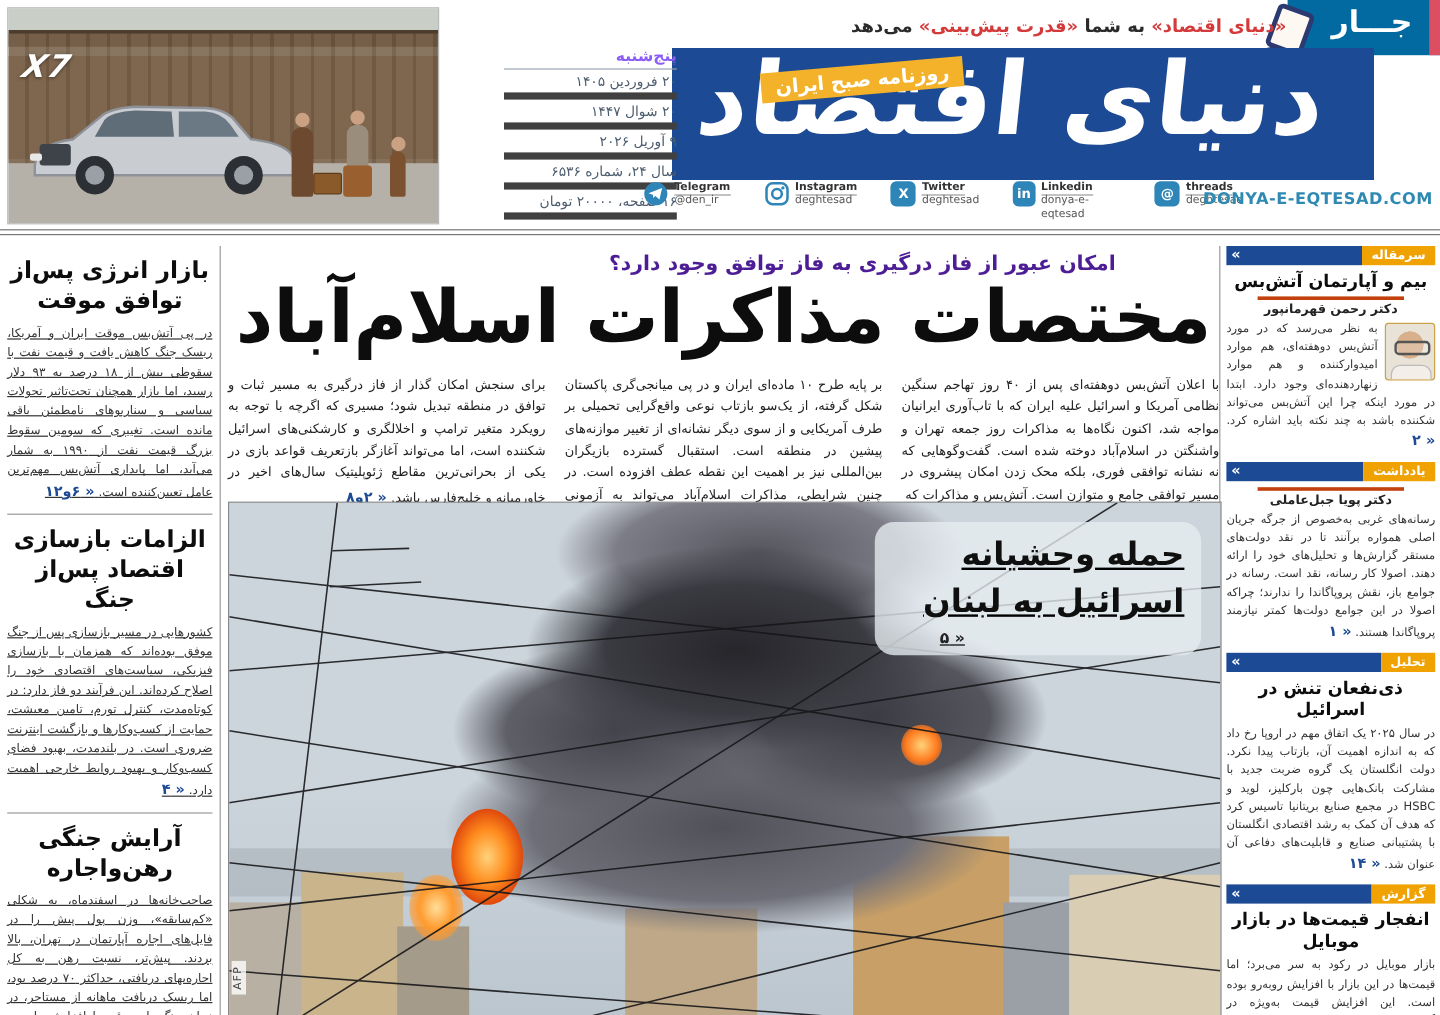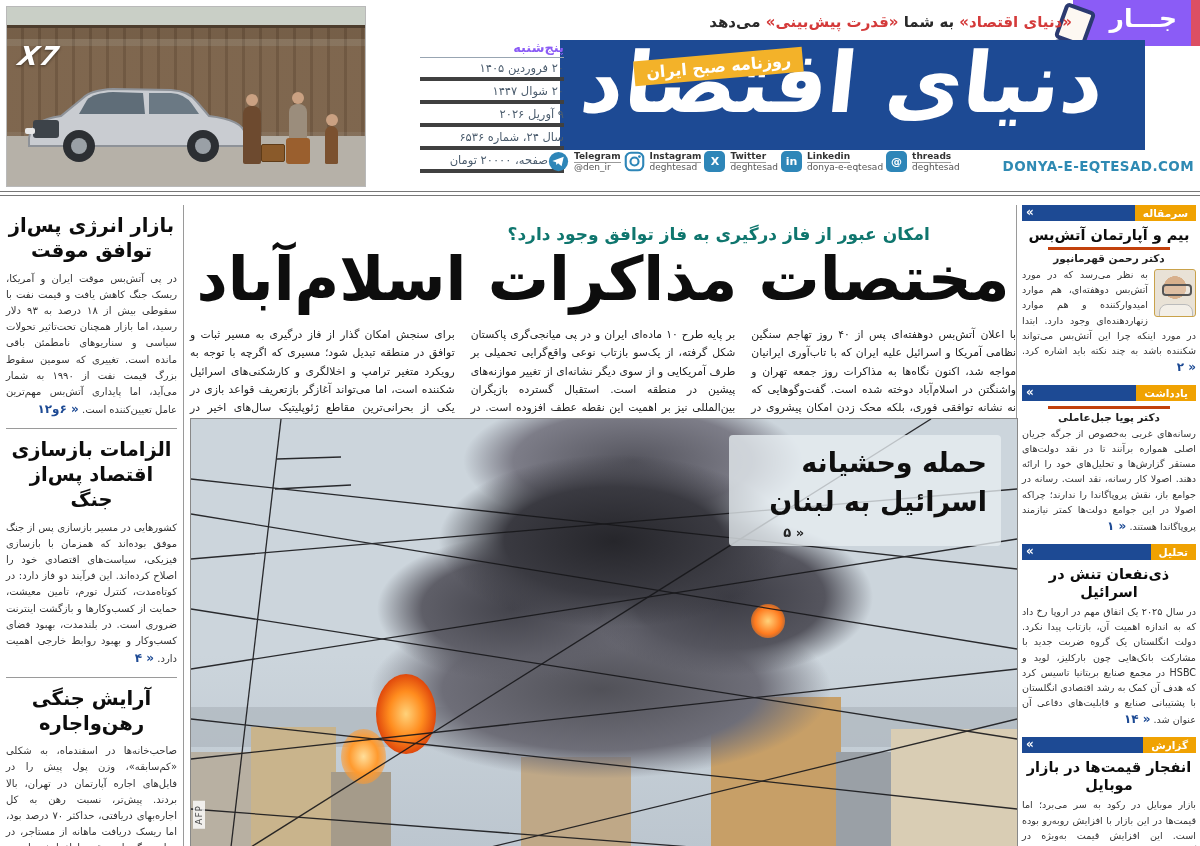--- a/index.html
+++ b/index.html
@@ -16,55 +16,55 @@
   .ad-logo{position:absolute;left:12px;top:34px;color:#fff;font-weight:bold;font-style:italic;font-size:26px;
     text-shadow:0 1px 3px rgba(0,0,0,.5);letter-spacing:1px;transform:skewX(-12deg);}
   .fig{position:absolute;bottom:22px;border-radius:8px 8px 2px 2px;}
   .fig .head{position:absolute;top:-12px;left:50%;transform:translateX(-50%);width:12px;height:12px;border-radius:50%;background:#caa182;}
   .fig-man{left:236px;width:18px;height:58px;background:#6d4a2f;}
   .fig-woman{left:282px;width:18px;height:60px;background:#9b8d7c;}
   .fig-woman:after{content:"";position:absolute;bottom:0;left:-3px;width:24px;height:26px;background:#9a5f2e;border-radius:3px;}
   .fig-kid{left:318px;width:13px;height:38px;background:#7b512f;}
   .ad-case{position:absolute;left:254px;bottom:24px;width:22px;height:16px;background:#8a5a2a;border:1px solid #5f3c18;border-radius:2px;}
 
-  .corner-box{position:absolute;right:0;top:0;width:118px;height:46px;background:#8b5cf6;border-right:9px solid #dc4f63;}
+  .corner-box{position:absolute;right:0;top:0;width:118px;height:46px;background:#0369a1;border-right:9px solid #dc4f63;}
   .corner-text{position:absolute;right:14px;top:4px;color:#fff;font-weight:bold;font-size:25px;}
   .diamond{position:absolute;background:#fdf8f2;border:4px solid #2b3a71;border-radius:5px;transform:rotate(20deg);}
   .d1{left:-14px;top:6px;width:24px;height:30px;}
   .d2{left:-30px;top:40px;width:20px;height:26px;transform:rotate(-12deg);}
 
   .slogan{position:absolute;right:128px;top:13px;direction:rtl;font-size:15px;font-weight:bold;color:#2a2a2a;}
   .slogan .rd{color:#d43a3a;}
 
   .logo-block{position:absolute;right:55px;top:40px;width:585px;height:110px;background:#1d4a94;}
   .logo-fa{position:absolute;right:10px;top:-6px;width:100%;text-align:center;color:#fff;font-weight:bold;font-size:84px;
     transform:skewX(-6deg);white-space:nowrap;}
   .badge{position:absolute;left:74px;top:14px;background:#f3b229;color:#fff;font-weight:bold;font-size:16px;
     padding:3px 12px;transform:rotate(-5deg);direction:rtl;}
 
   .datebox{position:absolute;left:420px;top:40px;width:144px;direction:rtl;font-size:11.5px;color:#4c5d6e;}
   .dateday{color:#8b5cf6;font-weight:bold;font-size:13px;padding-bottom:2px;border-bottom:1px solid #98a5b2;}
-  .daterow{padding:2.5px 0;border-bottom:4px solid #404040;}
-
-  .social{position:absolute;left:548px;top:151px;width:500px;display:flex;gap:3px;direction:ltr;}
+  .daterow{padding:2.5px 0;border-bottom:6px solid #404040;}
+
+  .social{position:absolute;left:536px;top:151px;width:500px;display:flex;gap:28px;direction:ltr;}
   .soc{display:flex;gap:5px;align-items:flex-start;cursor:pointer;}
   .soc .txt{font-size:9px;color:#333;line-height:1.25;}
   .soc .nm{font-weight:bold;border-bottom:1px solid #9a9a9a;padding-bottom:1px;min-width:58px;}
   .soc .hd{color:#555;}
   .icn{width:21px;height:21px;flex:0 0 auto;}
   .sq{width:21px;height:21px;border-radius:5px;background:#2e86b8;color:#fff;font-weight:bold;font-size:11px;
     display:flex;align-items:center;justify-content:center;}
   .website{position:absolute;right:6px;top:158px;color:#2f8ab3;font-weight:bold;font-size:13.5px;letter-spacing:.4px;}
 
   .topline{position:absolute;left:0;top:191px;width:1200px;height:3px;border-top:1px solid #777;border-bottom:1px solid #777;}
   .vline{position:absolute;top:205px;bottom:0;width:1px;background:#9a9a9a;}
 
   
   .center{position:absolute;left:190px;top:200px;width:826px;direction:rtl;}
-  .kicker{width:72%;margin:24px 0 2px auto;text-align:center;font-size:17px;font-weight:bold;color:#0f766e;}
+  .kicker{width:72%;margin:10px 0 2px auto;text-align:center;font-size:17px;font-weight:bold;color:#4c1d95;}
   .headline{text-align:center;font-size:61px;font-weight:900;color:#0d0d0d;line-height:1.08;letter-spacing:-1px;}
   .lede{display:flex;gap:16px;margin-top:14px;}
   .lede .col{flex:1;font-size:10.8px;line-height:1.7;text-align:justify;color:#222;}
   .pref{color:#1d4a94;font-weight:bold;font-size:12px;white-space:nowrap;}
 
   .photo{position:absolute;left:190px;top:418px;width:826px;height:428px;overflow:hidden;border:1px solid #888;
     background:linear-gradient(#ccd5dc 0 55%,#bcc6cf 100%);}
   .farband{position:absolute;left:0;bottom:100px;width:100%;height:40px;background:#aeb6be;opacity:.7;}
   .bld{position:absolute;bottom:0;}
   .win{background-image:repeating-linear-gradient(0deg,rgba(40,40,50,.55) 0 5px,transparent 5px 13px),
@@ -75,31 +75,31 @@
       radial-gradient(ellipse 30% 26% at 70% 52%,#3c3c44 0%,#55555e 50%,rgba(90,90,100,0) 75%),
       radial-gradient(ellipse 28% 24% at 36% 55%,#44444c 0%,#5f5f68 50%,rgba(100,100,110,0) 75%),
       radial-gradient(ellipse 34% 22% at 55% 18%,#55555e 0%,#7d7d88 55%,rgba(130,130,140,0) 78%),
       radial-gradient(ellipse 45% 28% at 50% 75%,#515158 0%,#6e6e78 55%,rgba(120,120,130,0) 80%);}
   .fire{position:absolute;border-radius:50%;}
   .f1{left:185px;top:255px;width:60px;height:80px;background:radial-gradient(#ffd27a 0%,#ff8c1e 40%,#e0490c 70%,rgba(224,73,12,0) 100%);}
   .f2{left:150px;top:310px;width:45px;height:55px;background:radial-gradient(#ffde9a 0%,#ff9a2e 45%,rgba(220,80,10,0) 100%);}
   .f3{left:560px;top:185px;width:34px;height:34px;background:radial-gradient(#ffd27a 0%,#ff7a1e 55%,rgba(224,73,12,0) 100%);}
   .wires{position:absolute;left:0;top:0;width:100%;height:100%;}
   .caption{position:absolute;right:16px;top:16px;direction:rtl;text-align:right;background:rgba(231,237,241,.78);
-    padding:8px 14px 6px;border-radius:4px;}
+    padding:8px 14px 6px;border-radius:16px;text-decoration:underline;}
   .caption .c1,.caption .c2{font-size:27px;font-weight:900;color:#0f0f0f;line-height:1.45;}
   .caption .c2{padding-left:26px;}
   .caption .pg{font-size:13px;font-weight:bold;color:#222;margin-top:4px;margin-right:4px;text-align:left;padding-left:40px;}
   .credit{position:absolute;left:2px;bottom:18px;writing-mode:vertical-rl;transform:rotate(180deg);
     font-size:9px;color:#444;background:rgba(255,255,255,.8);padding:4px 1px;letter-spacing:1px;}
 
   
   .leftcol{position:absolute;left:4px;top:205px;width:175px;direction:rtl;}
   .l-title{font-size:19.5px;font-weight:900;text-align:center;color:#0d0d0d;line-height:1.3;margin:8px 4px 7px;}
-  .l-body{font-size:10px;line-height:1.62;text-align:justify;color:#333;padding:0 2px;}
+  .l-body{font-size:10px;line-height:1.62;text-align:justify;color:#333;padding:0 2px;text-decoration:underline;}
   .l-div{border-top:1px solid #9a9a9a;margin:8px 2px;}
 
   .sidebar{position:absolute;left:1022px;top:205px;width:174px;direction:rtl;}
   .tagbar{display:flex;direction:ltr;height:16px;margin-bottom:5px;}
   .tagbar .bar{flex:1;background:#1d4a94;color:#fff;font-size:12px;font-weight:bold;line-height:15px;padding-left:4px;}
   .tagbar .tag{background:#f0a202;color:#fff;font-size:10.5px;font-weight:bold;padding:0 8px;line-height:16px;direction:rtl;}
   .s-title{font-size:14.5px;font-weight:900;text-align:center;color:#0d0d0d;line-height:1.25;margin:2px 0 3px;}
   .s-author{font-size:10.5px;font-weight:bold;text-align:center;color:#222;border-top:3px solid #c2410c;
     width:70%;margin:0 auto 3px;padding-top:2px;}
   .s-body{font-size:9.6px;line-height:1.58;text-align:justify;color:#333;}

